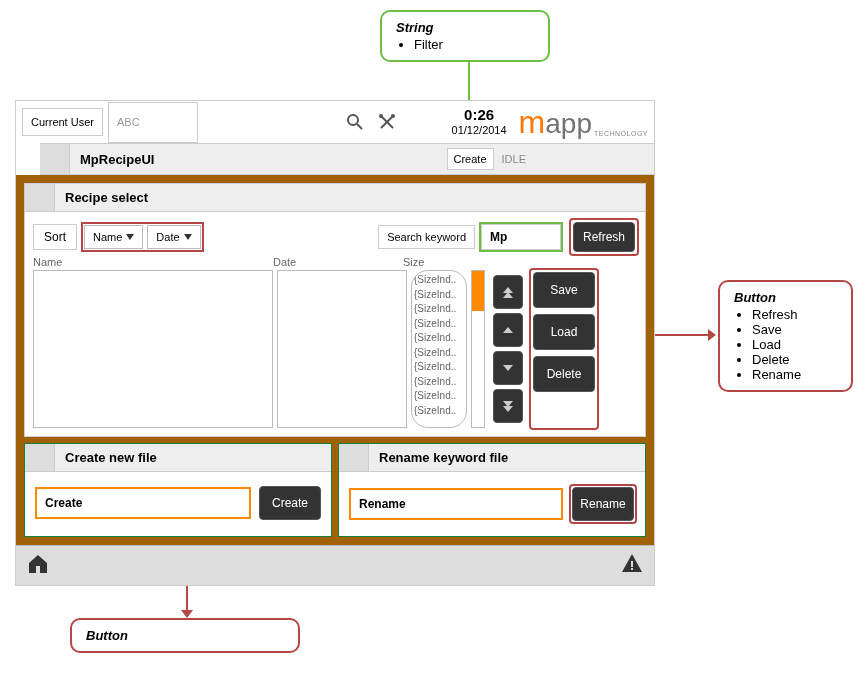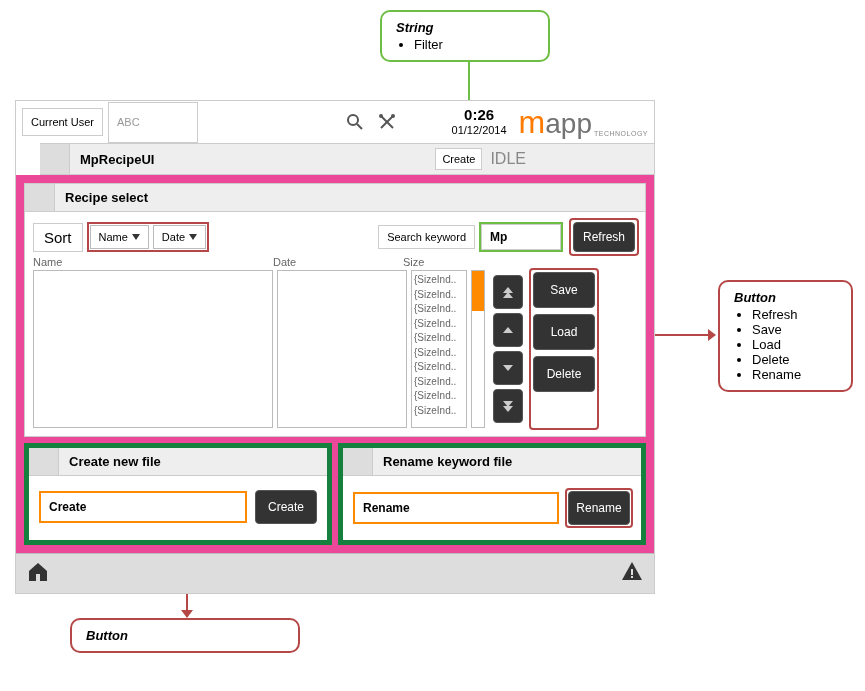--- a/index.html
+++ b/index.html
@@ -23,62 +23,62 @@
 .logo { display: flex; align-items: baseline; margin-left: 6px; }
 .logo-m { color: #ff7a00; font-size: 32px; font-weight: normal; }
 .logo-app { color: #737373; font-size: 28px; font-weight: normal; }
 .logo-tech { font-size: 7px; color: #888; letter-spacing: 0.5px; margin-left: 2px; align-self: flex-end; margin-bottom: 4px; }
 
 .subheader { display: flex; align-items: center; background: #eee; border-top: 1px solid #ccc; border-bottom: 1px solid #ccc; margin-left: 24px; }
 .subheader-left { width: 30px; background: #ddd; height: 30px; border-right: 1px solid #ccc; }
 .subheader-title { padding: 6px 10px; font-weight: bold; font-size: 13px; flex: 1; }
 .status-box { display: flex; align-items: center; }
 .status-label { border: 1px solid #ccc; padding: 4px 6px; background: #fff; font-size: 11px; }
-.status-value { padding: 4px 8px; color: #888; font-size: 16px; }
-
-.main-area { background: #ec4899; padding: 8px; }
+.status-value { padding: 4px 8px; color: #888; font-size: 11px; }
+
+.main-area { background: #a16207; padding: 8px; }
 .section { background: #fff; border: 1px solid #ccc; margin-bottom: 6px; }
 .section-header { display: flex; border-bottom: 1px solid #ccc; background: #eee; }
 .section-header-pad { width: 30px; background: #ddd; border-right: 1px solid #ccc; }
 .section-title { padding: 6px 10px; font-weight: bold; font-size: 13px; }
 
 .controls-row { display: flex; align-items: center; padding: 8px; gap: 6px; }
-.label-box { border: 1px solid #ccc; padding: 5px 10px; background: #fff; font-size: 15px; }
+.label-box { border: 1px solid #ccc; padding: 5px 10px; background: #fff; font-size: 12px; }
 .dropdown { border: 1px solid #bbb; padding: 5px 8px; background: #fff; font-size: 11px; display: flex; align-items: center; gap: 4px; cursor: pointer; }
 .triangle-down { width: 0; height: 0; border-left: 4px solid transparent; border-right: 4px solid transparent; border-top: 6px solid #333; }
 .search-label { border: 1px solid #ccc; padding: 5px 8px; background: #fff; font-size: 11px; margin-left: auto; }
 .search-input { border: 1px solid #ccc; padding: 5px 8px; font-weight: bold; font-size: 12px; width: 80px; background: #fff; }
 .search-input-hl { outline: 2px solid #6DBE45; }
 
 .columns-row { display: flex; padding: 0 8px 2px 8px; font-size: 11px; color: #666; }
 .col-name { width: 240px; }
 .col-date { width: 130px; }
 .col-size { flex: 1; }
 
 .lists-row { display: flex; padding: 0 8px 8px 8px; gap: 4px; align-items: stretch; }
 .list-box { border: 1px solid #bbb; background: #fff; height: 158px; }
 .list-name { width: 240px; }
 .list-date { width: 130px; }
-.list-size { width: 56px; font-size: 10px; color: #666; overflow: hidden; padding: 2px; line-height: 1.45; }
+.list-size { width: 56px; font-size: 10px; color: #666; overflow: hidden; padding: 2px; line-height: 1.45; border-radius: 17px; }
 .scrollbar-v { width: 14px; border: 1px solid #bbb; background: #fff; height: 158px; display: flex; flex-direction: column; }
 .scroll-thumb { background: #ff8a00; width: 100%; height: 40px; }
 .scroll-track { flex: 1; }
 
 .action-buttons { display: flex; flex-direction: column; gap: 6px; }
 .arrow-buttons { display: flex; flex-direction: column; gap: 4px; margin: 0 4px; justify-content: center; }
 .dark-button { background: #333; color: #fff; border: 1px solid #555; border-radius: 4px; padding: 0; font-size: 12px; cursor: pointer; display: flex; align-items: center; justify-content: center; min-width: 62px; height: 32px; }
 .dark-button.tall { height: 30px; }
 .arrow-btn { width: 30px; height: 34px; background: #333; border: 1px solid #555; border-radius: 4px; display: flex; align-items: center; justify-content: center; cursor: pointer; flex-direction: column; gap: -2px; }
 .tri-up { width: 0; height: 0; border-left: 5px solid transparent; border-right: 5px solid transparent; border-bottom: 6px solid #ccc; }
 .tri-down { width: 0; height: 0; border-left: 5px solid transparent; border-right: 5px solid transparent; border-top: 6px solid #ccc; }
 .buttons-hl { outline: 2px solid #B54747; padding: 2px; border-radius: 2px; }
 .sort-group-hl { display: flex; gap: 4px; outline: 2px solid #B54747; padding: 1px; }
 
 .bottom-sections { display: flex; gap: 6px; }
-.bottom-section { flex: 1; background: #fff; border: 5px solid #15803d; }
+.bottom-section { flex: 1; background: #fff; border: 1px solid #15803d; }
 .bottom-body { padding: 14px 10px; display: flex; gap: 8px; align-items: center; }
 .text-input-orange { border: 2px solid #ff8a00; padding: 7px 8px; font-weight: bold; font-size: 12px; flex: 1; background: #fff; }
 
 .footer-bar { background: #ddd; border-top: 1px solid #bbb; padding: 6px 10px; display: flex; justify-content: space-between; align-items: center; height: 40px; }
 .home-icon svg, .warn-icon svg { width: 24px; height: 24px; }
 </style>
 </head>
 <body>
 
 <div class="callout callout-green" style="left:380px; top:10px; width:170px;">

